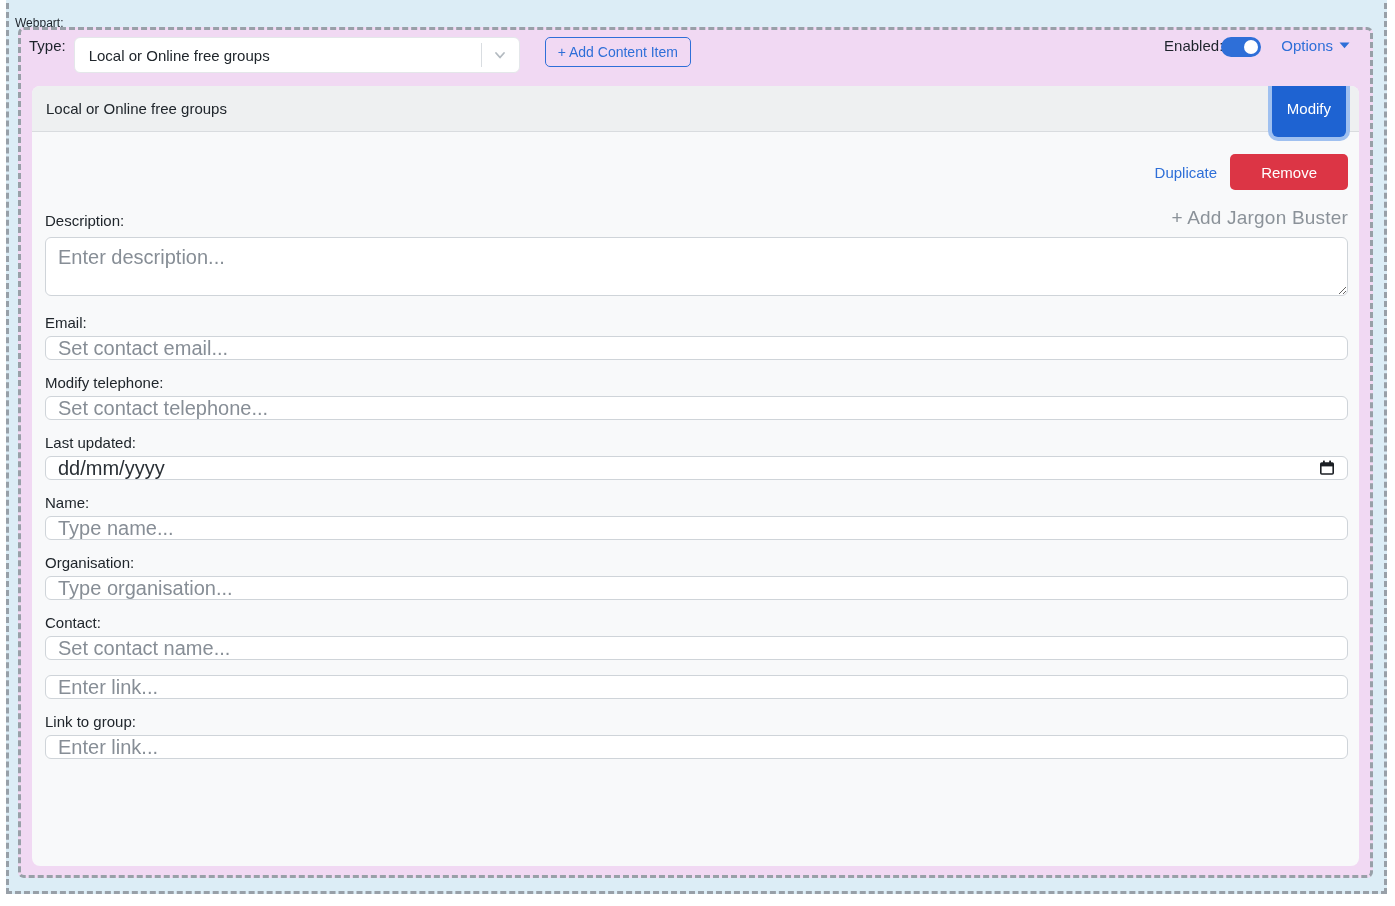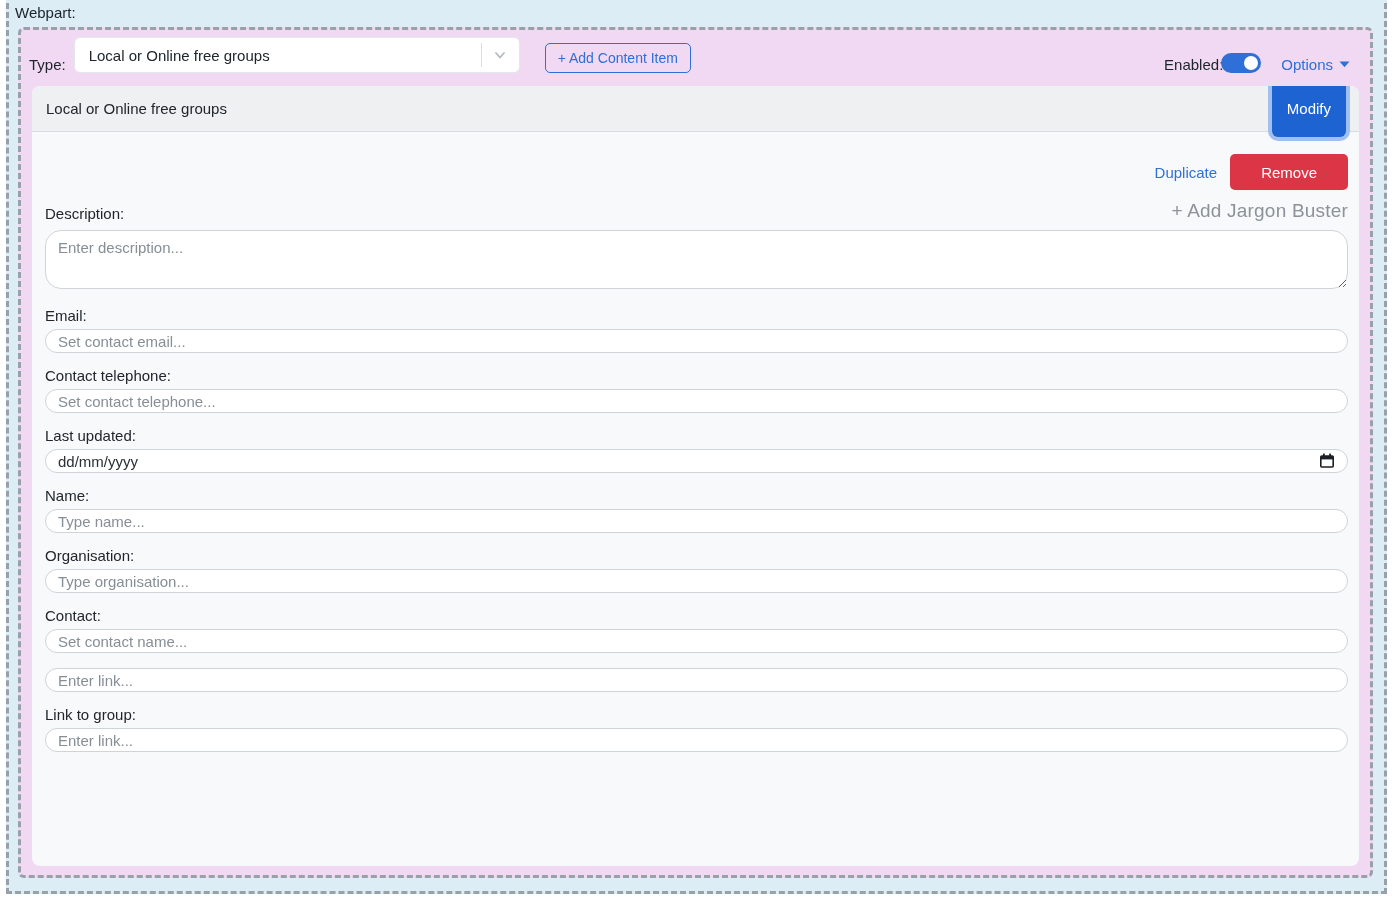--- a/index.html
+++ b/index.html
@@ -11,33 +11,33 @@
     overflow: hidden;
     color: #20262c;
   }
   .outer-zone {
     position: absolute; left: 6px; top: -6px;
     width: 1381px; height: 900px;
     background: #dcedf6;
     border: 3px dashed #98a0a8;
   }
   .webpart-label {
-    position: absolute; left: 15px; top: 4px;
-    font-size: 15px; color: #1d232b;
+    position: absolute; left: 15px; top: 16px;
+    font-size: 12px; color: #1d232b;
   }
   .webpart-container {
     position: absolute; left: 18px; top: 27px;
     width: 1355px; height: 851px;
     background: #f1d9f3;
     border: 3px dashed #98a0a8;
     border-radius: 6px;
   }
   
   .toolbar {
-    display: flex; align-items: flex-end;
+    display: flex; align-items: flex-start;
     margin: 7px 20px 0 8px; height: 36px;
   }
   .type-label { font-size: 15px; color: #1d232b; margin-right: 8px; }
   .type-select {
     width: 446px; height: 36px; background: #fff;
     border: 1px solid #e4e7ea; border-radius: 6px;
     display: flex; align-items: center; padding-left: 14px;
     cursor: pointer;
   }
   .type-value { flex: 1; font-size: 15px; color: #20262c; }
@@ -84,30 +84,30 @@
     display: flex; justify-content: flex-end; align-items: center;
     gap: 13px; height: 36px;
   }
   .duplicate-link { color: #2e6fd8; font-size: 15px; text-decoration: none; cursor: pointer; }
   .remove-btn {
     background: #dc3545; color: #fff; border: none; border-radius: 5px;
     height: 36px; padding: 0 31px; font-size: 15px; font-family: inherit; cursor: pointer;
   }
   .desc-row {
     display: flex; justify-content: space-between; align-items: flex-end;
-    margin-top: 10px;
+    margin-top: 17px;
   }
   .field-label { font-size: 15px; color: #20262c; line-height: 16px; }
   .jargon-link {
     font-size: 19px; color: #8b9299; letter-spacing: 0.2px;
     text-decoration: none; cursor: pointer;
   }
   .form-control {
-    width: 100%; background: #fff; border: 1px solid #cfd4d9; border-radius: 16px;
-    font-size: 15px; color: #20262c; font-family: inherit; outline: none;
+    width: 100%; background: #fff; border: 1px solid #cfd4d9; border-radius: 6px;
+    font-size: 20px; color: #20262c; font-family: inherit; outline: none;
   }
   .form-control::placeholder { color: #878e96; opacity: 1; }
   textarea.form-control {
     margin-top: 8px; height: 59px; resize: vertical; padding: 8px 12px;
   }
   input.form-control { height: 24px; padding: 0 12px; }
   .form-group { margin-top: 15px; }
   .form-group .field-label { display: block; margin-bottom: 5px; }
   .date-wrap { position: relative; }
   .date-input::placeholder { color: #2a3036; opacity: 1; }
@@ -168,21 +168,21 @@
         <a class="jargon-link">+ Add Jargon Buster</a>
       </div>
       <textarea class="form-control" placeholder="Enter description..." style=""></textarea>
 
       <div class="form-group">
         <span class="field-label">Email:</span>
         <input class="form-control" placeholder="Set contact email..." style="">
       </div>
 
       <div class="form-group">
-        <span class="field-label">Contact telephone:</span>
+        <span class="field-label">Modify telephone:</span>
         <input class="form-control" placeholder="Set contact telephone..." style="">
       </div>
 
       <div class="form-group">
         <span class="field-label">Last updated:</span>
         <div class="date-wrap">
           <input class="form-control date-input" placeholder="dd/mm/yyyy" style="">
           <span class="calendar-icon">
             <svg width="16" height="16" viewBox="0 0 16 16">
               <rect x="1.8" y="3" width="12.4" height="11" rx="1" fill="none" stroke="#1b1f24" stroke-width="1.6"></rect>

